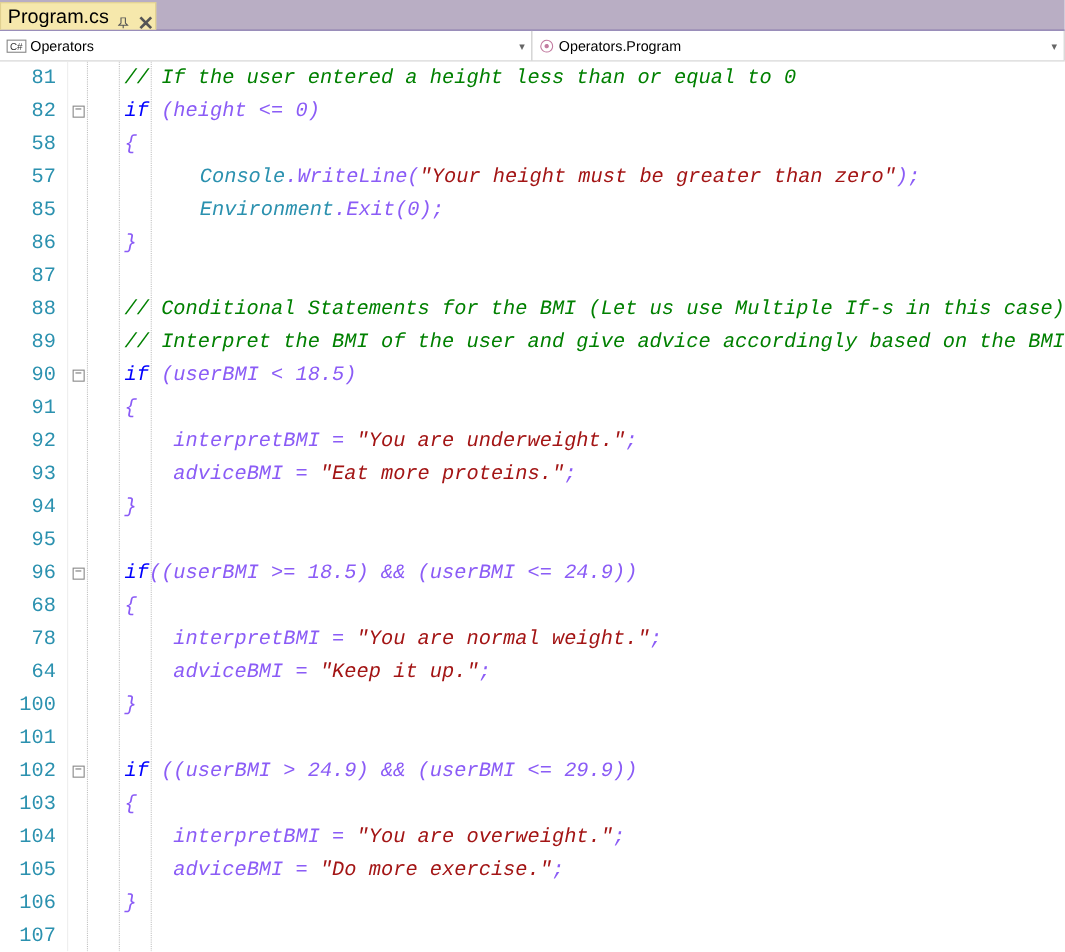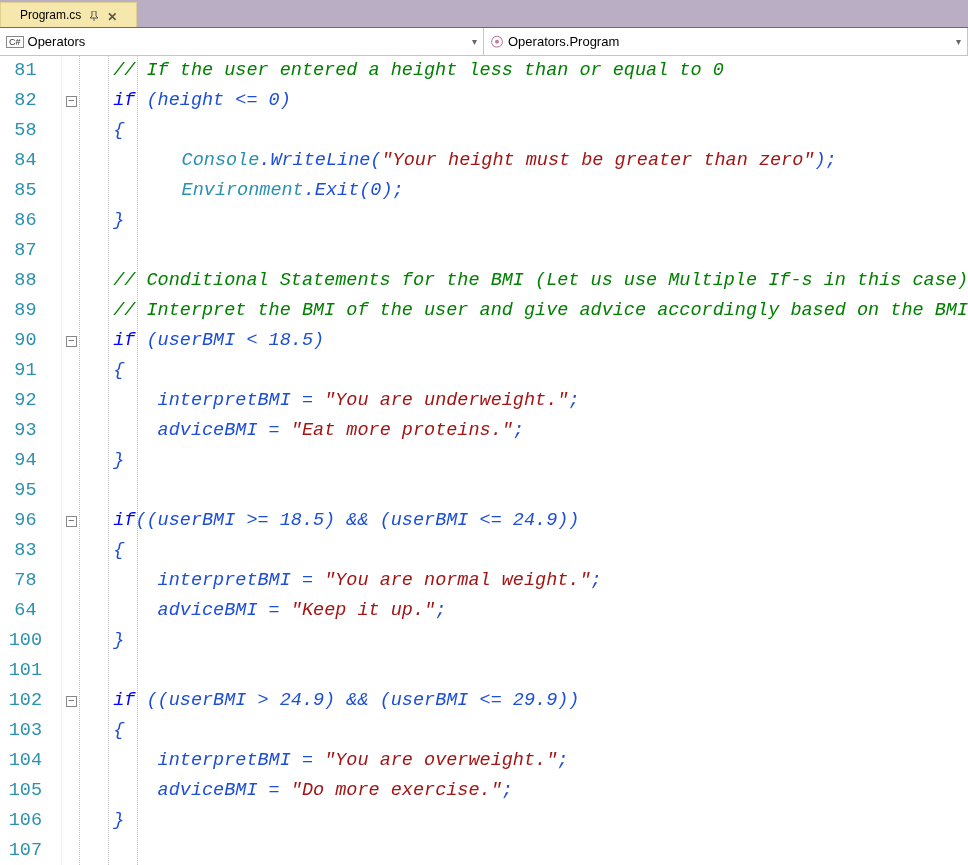--- a/index.html
+++ b/index.html
@@ -15,26 +15,26 @@
   }
   .tab-bar {
     background: #b9aec4;
     height: 28px;
     display: flex;
     align-items: flex-end;
     border-bottom: 1px solid #7160a0;
   }
   .tab {
     background: #f6e8ac;
-    padding: 4px 19px;
+    padding: 4px 6px;
     display: flex;
     align-items: center;
     gap: 8px;
     font-family: "Segoe UI", Tahoma, sans-serif;
-    font-size: 12px;
+    font-size: 18px;
     border-top: 1px solid #e0d090;
     border-left: 1px solid #e0d090;
     border-right: 1px solid #e0d090;
     height: 25px;
   }
   .tab-label { color: #000; }
   .pin-icon { width: 10px; height: 10px; color: #555; cursor: pointer; }
   .close-icon { width: 10px; height: 10px; color: #555; cursor: pointer; font-weight: bold; }
   .nav-bar {
     background: #ffffff;
@@ -66,21 +66,21 @@
   .editor {
     flex: 1;
     display: flex;
     overflow: hidden;
     background: #fff;
     font-size: 18.5px;
     line-height: 30px;
   }
   .gutter {
     width: 100px;
-    text-align: center;
+    text-align: right;
     color: #2b91af;
     padding-right: 10px;
     border-right: 1px solid #eee;
     user-select: none;
   }
   .fold-col {
     width: 20px;
     position: relative;
     user-select: none;
   }
@@ -111,21 +111,21 @@
     flex: 1;
     white-space: pre;
     font-style: italic;
   }
   .line { height: 30px; }
   
   .c-comment { color: #008000; }
   .c-keyword { color: #0000ff; }
   .c-type    { color: #2b91af; margin-left: 24px; }
   .c-string  { color: #a31515; }
-  .c-plain   { color: #1d4ed8; }
+  .c-plain   { color: #8b5cf6; }
 </style>
 </head>
 <body>
 
 <div class="tab-bar">
   <div class="tab">
     <span class="tab-label">Program.cs</span>
     <span class="pin-icon">
       <svg viewBox="0 0 10 10" width="10" height="10">
           <path d="M3 0 L7 0 L7 5 L9 7 L1 7 L3 5 Z M5 7 L5 10" stroke="#555" fill="none" stroke-width="1"></path>
@@ -146,34 +146,34 @@
     <span>Operators.Program</span>
     <span class="nav-dd">▾</span>
   </div>
 </div>
 
 <div class="editor">
   <div class="gutter" id="gutter">
       <div class="line">81</div>
       <div class="line">82</div>
       <div class="line">58</div>
-      <div class="line">84</div>
+      <div class="line">57</div>
       <div class="line">85</div>
       <div class="line">86</div>
       <div class="line">87</div>
       <div class="line">88</div>
       <div class="line">89</div>
       <div class="line">90</div>
       <div class="line">91</div>
       <div class="line">92</div>
       <div class="line">93</div>
       <div class="line">94</div>
       <div class="line">95</div>
       <div class="line">96</div>
-      <div class="line">83</div>
+      <div class="line">68</div>
       <div class="line">78</div>
       <div class="line">64</div>
       <div class="line">100</div>
       <div class="line">101</div>
       <div class="line">102</div>
       <div class="line">103</div>
       <div class="line">104</div>
       <div class="line">105</div>
       <div class="line">106</div>
       <div class="line">107</div>

